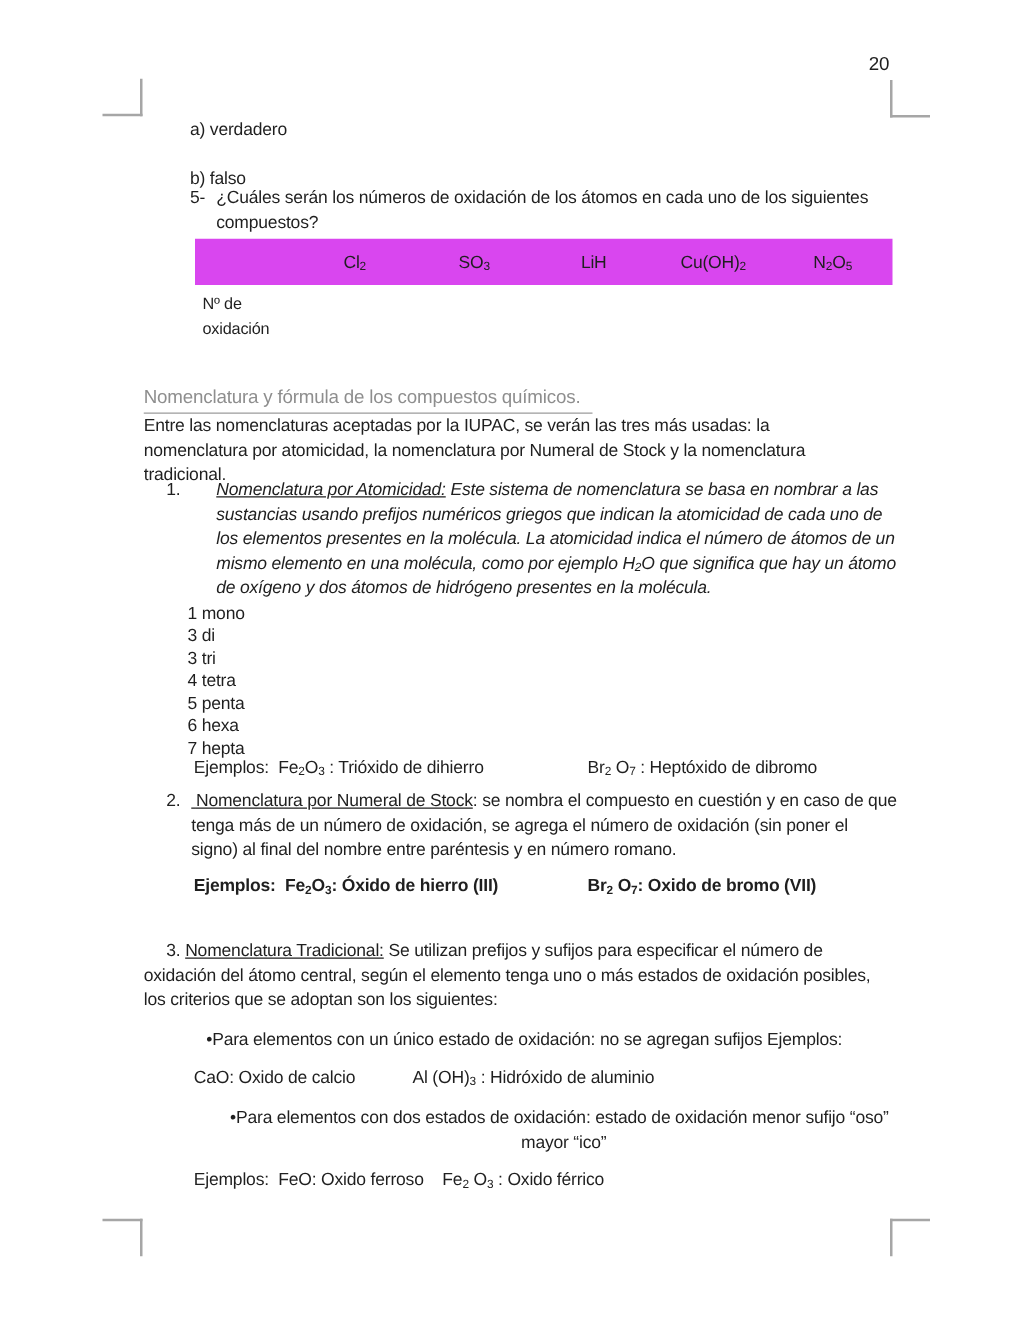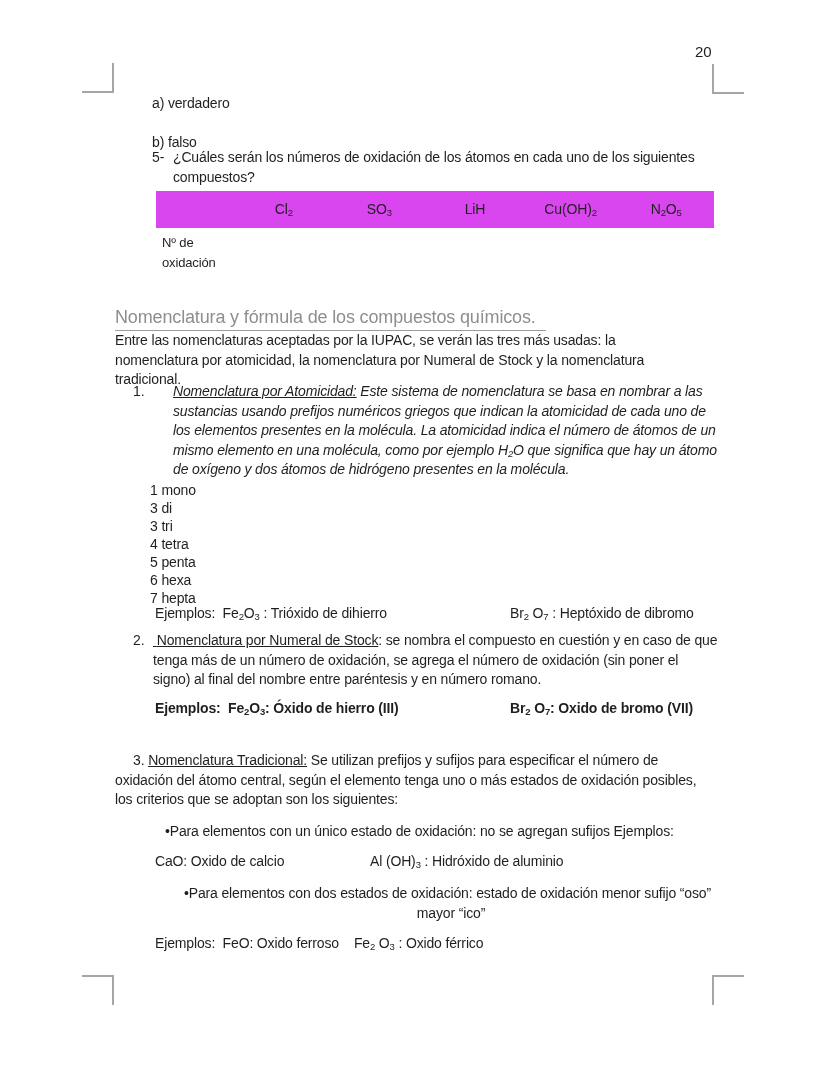--- a/index.html
+++ b/index.html
@@ -46,35 +46,35 @@
     background: #d946ef;
     display: flex; align-items: center;
   }
   #oxid-table .spacer { flex: 0 0 80px; }
   #oxid-table .cell { flex: 1; text-align: center; }
 
   #row-label { left: 162px; top: 233px; font-size: 13px; line-height: 20px; }
 
   #section-heading {
     left: 115px; top: 308px;
-    font-size: 18px;
+    font-size: 15px;
     color: #8e8e8e;
     border-bottom: 1.5px solid #9c9c9c;
     padding: 0 10px 2px 0;
   }
 
   #intro { left: 115px; top: 331px; width: 574px; }
 
   #item1 { left: 133px; top: 382px; display: flex; }
   #item1 .num { flex: 0 0 40px; }
   #item1 .body { width: 547px; font-style: italic; }
 
   #prefix-list { left: 150px; top: 481px; line-height: 18px; }
 
-  .ex-row { display: flex; gap: 40px; }
+  .ex-row { display: flex; }
   #examples1 { left: 155px; top: 604px; width: 570px; }
   #examples1 .col-l { flex: 0 0 315px; }
   #examples2 { left: 155px; top: 699px; width: 570px; font-weight: bold; }
   #examples2 .col-l { flex: 0 0 315px; }
 
   #item2 { left: 133px; top: 631px; display: flex; }
   #item2 .num { flex: 0 0 20px; }
   #item2 .body { width: 565px; }
 
   #item3 { left: 115px; top: 751px; width: 601px; text-indent: 18px; }

